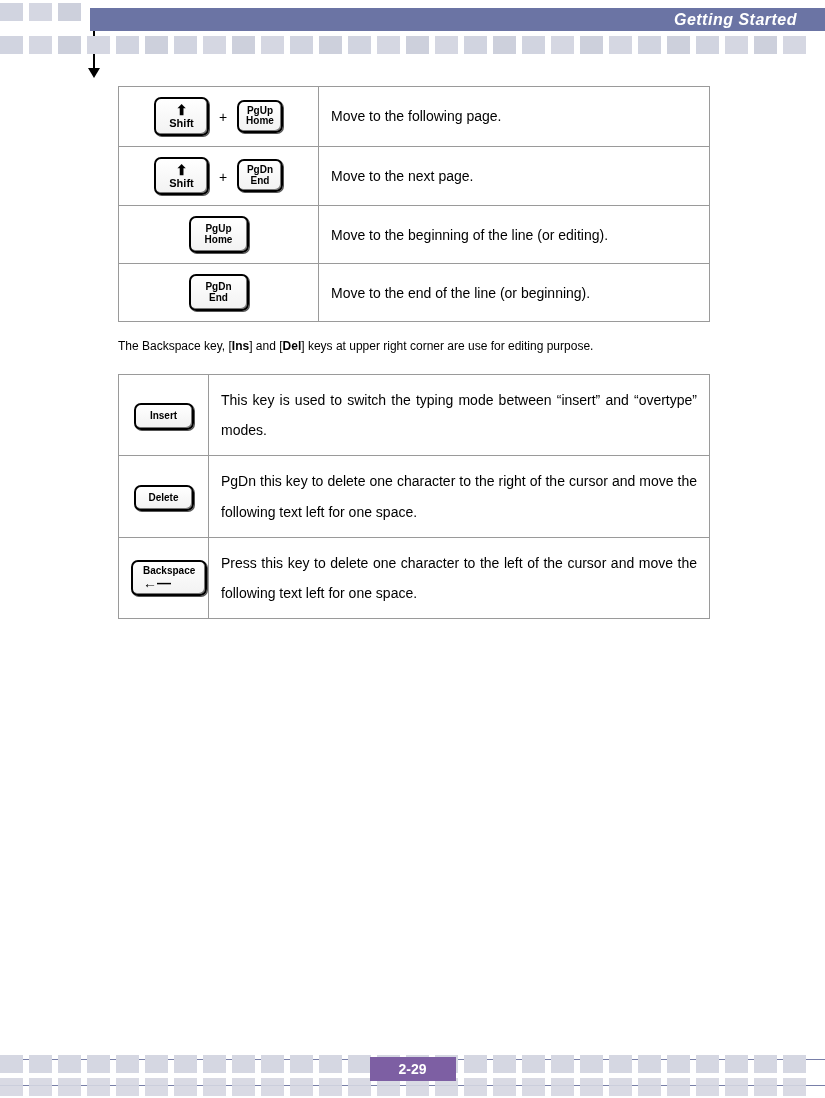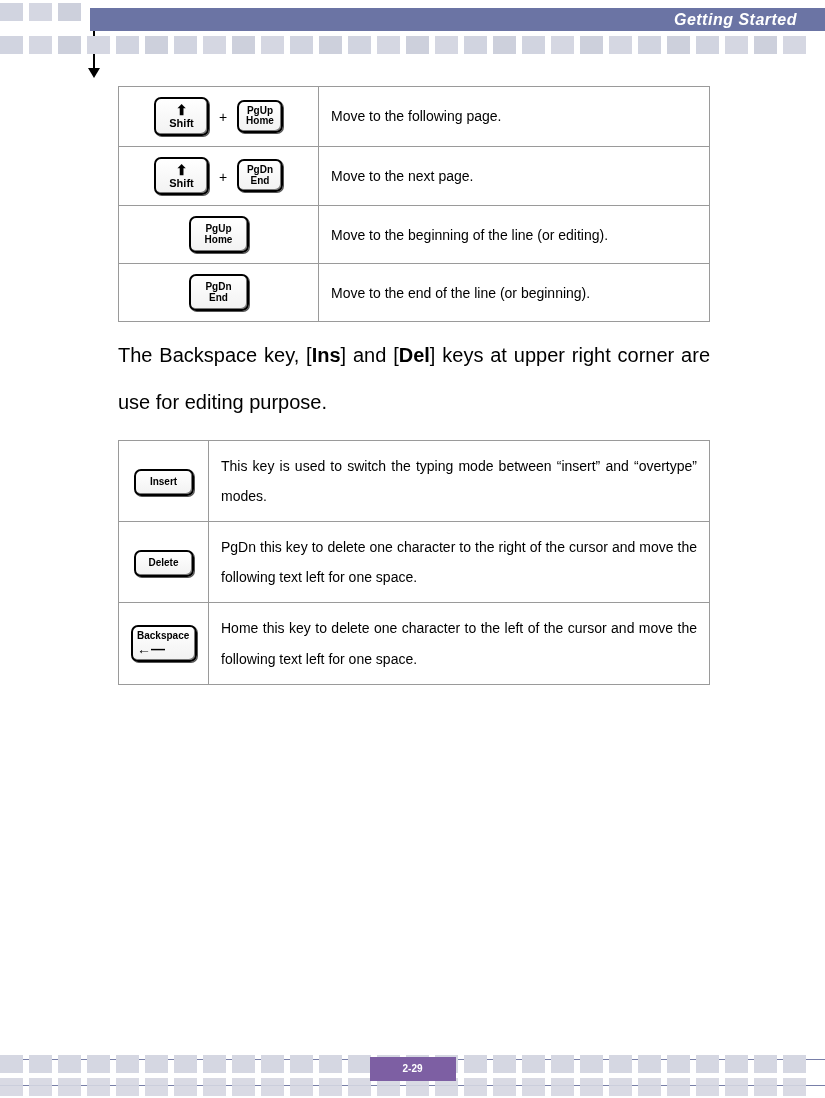--- a/index.html
+++ b/index.html
@@ -121,26 +121,26 @@
   }
   .key .up-arrow {
     font-size: 14px;
     display: block;
     line-height: 1;
     margin-bottom: 1px;
   }
   .key.shift { min-width: 55px; padding: 4px 8px; }
   .key.small { min-width: 46px; font-size: 10px; padding: 4px 5px; }
   .key.wide  { min-width: 60px; font-size: 10px; padding: 6px 6px; }
-  .key.backspace { min-width: 66px; font-size: 10px; padding: 4px 4px; text-align:left; }
+  .key.backspace { min-width: 66px; font-size: 10px; padding: 4px 10px; text-align:left; }
   .key.backspace .barrow { font-size: 14px; display:block; line-height:1; }
   .plus { display:inline-block; vertical-align:bottom; margin: 0 6px 3px 6px; font-size:14px; }
 
   .para {
-    font-size: 20px;
+    font-size: 12px;
     line-height: 2.35;
     text-align: justify;
     margin: 8px 0 14px 0;
   }
   .para .b { font-weight: bold; }
 
   
   .bottom-strip {
     position: absolute;
     left: 0; right: 0; bottom: 0;
@@ -167,21 +167,21 @@
   .page-box {
     position: absolute;
     bottom: 17px;
     left: 50%;
     transform: translateX(-50%);
     width: 86px;
     height: 24px;
     background: #7d5fa3;
     color: #fff;
     font-weight: bold;
-    font-size: 10px;
+    font-size: 14px;
     text-align: center;
     line-height: 24px;
     z-index: 3;
   }
 </style>
 </head>
 <body>
 
 <div class="top-strip">
   <div class="sq-row r1">
@@ -302,21 +302,21 @@
       </td>
       <td class="desc">PgDn this key to delete one character to the right of the cursor and move the following text left for one space.</td>
     </tr>
     <tr>
       <td>
         <span class="key backspace">
           <span>Backspace</span>
           <span class="barrow">←—</span>
         </span>
       </td>
-      <td class="desc">Home this key to delete one character to the left of the cursor and move the following text left for one space.</td>
+      <td class="desc">Press this key to delete one character to the left of the cursor and move the following text left for one space.</td>
     </tr>
   </tbody>
     </table>
 
 </div>
 
 <div class="bottom-strip">
   <div class="bot-rule r1"></div>
   <div class="bot-rule r2"></div>
   <div class="bot-sq-row b1">

